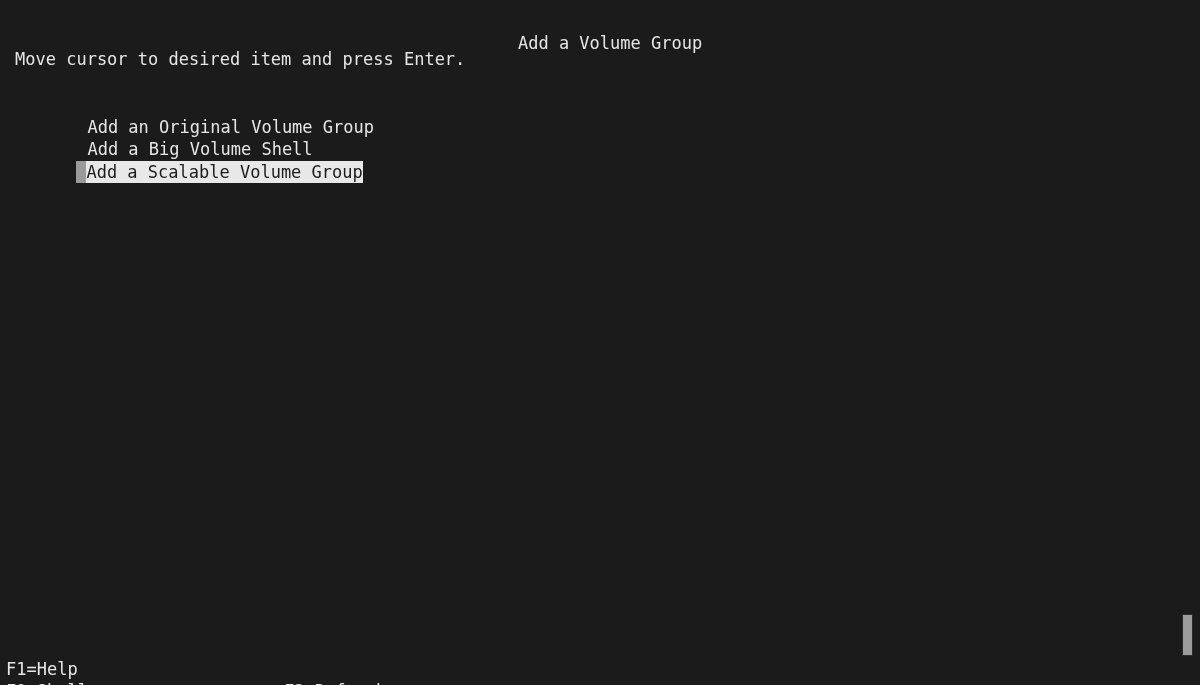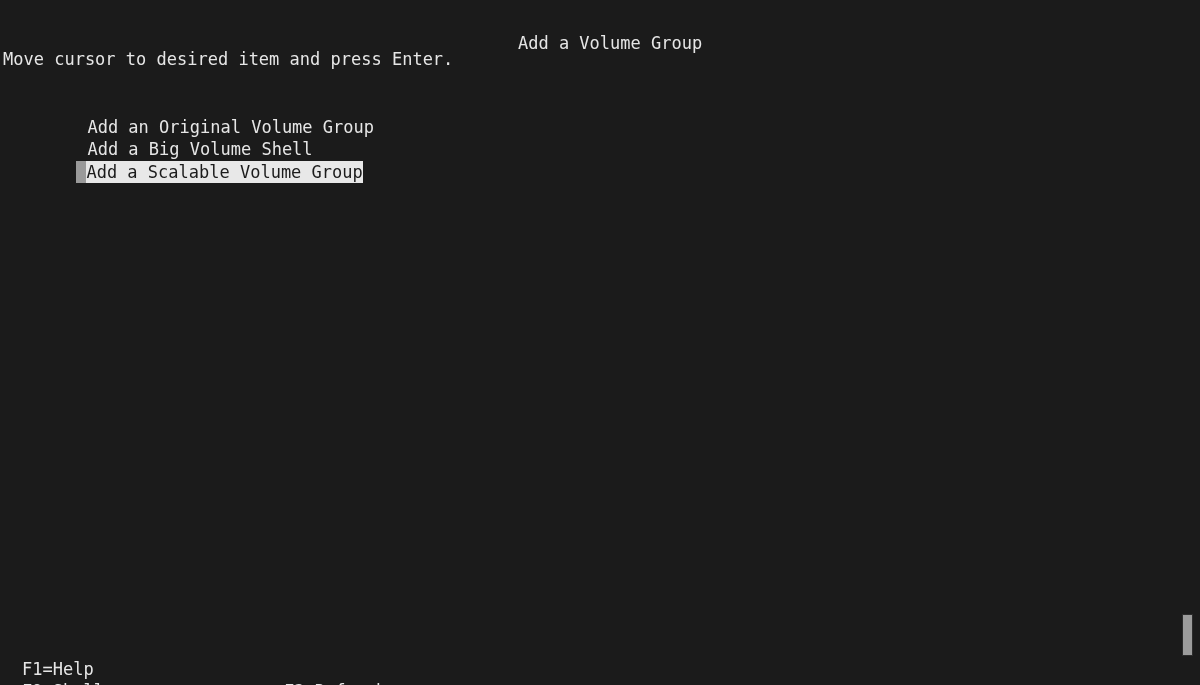--- a/index.html
+++ b/index.html
@@ -38,21 +38,21 @@
     top: 9px;
     width: 1200px;
   }
   .title-text {
     display: inline-block;
     padding-left: 477px;
     white-space: pre;
   }
   .prompt-row {
     top: 48px;
-    padding-left: 3px;
+    padding-left: 15px;
   }
   .menu {
     position: absolute;
     top: 93px;
     left: 0;
     width: 1200px;
   }
   .menu-item {
     position: relative;
     height: 22.5px;
@@ -93,21 +93,21 @@
     position: relative;
     height: 22.5px;
     line-height: 22.5px;
     white-space: pre;
   }
   .fkey {
     position: absolute;
     white-space: pre;
     color: #e6e6e6;
   }
-  .fk-c0 { left: 22px; }
+  .fk-c0 { left: 6px; }
   .fk-c1 { left: 284px; }
   .fk-c3 { left: 876px; }
 
   .scrollbar {
     position: absolute;
     right: 0;
     top: 0;
     width: 20px;
     height: 685px;
     background: transparent;

